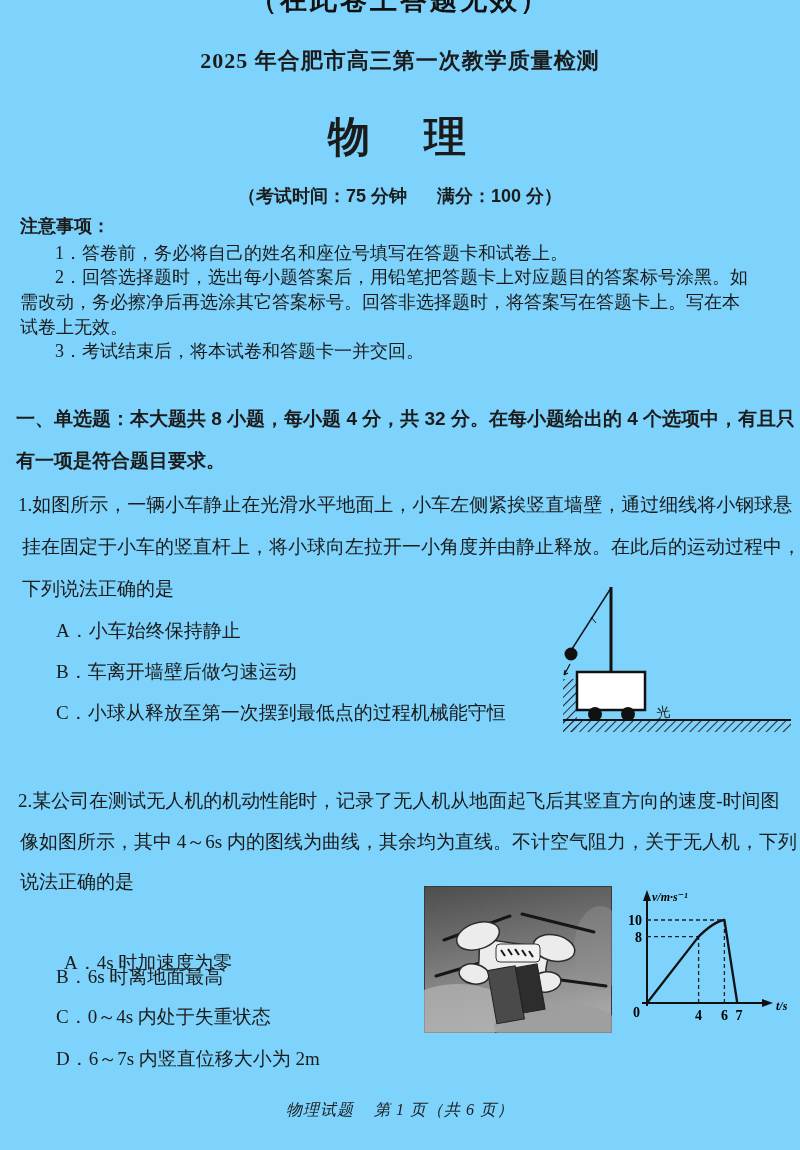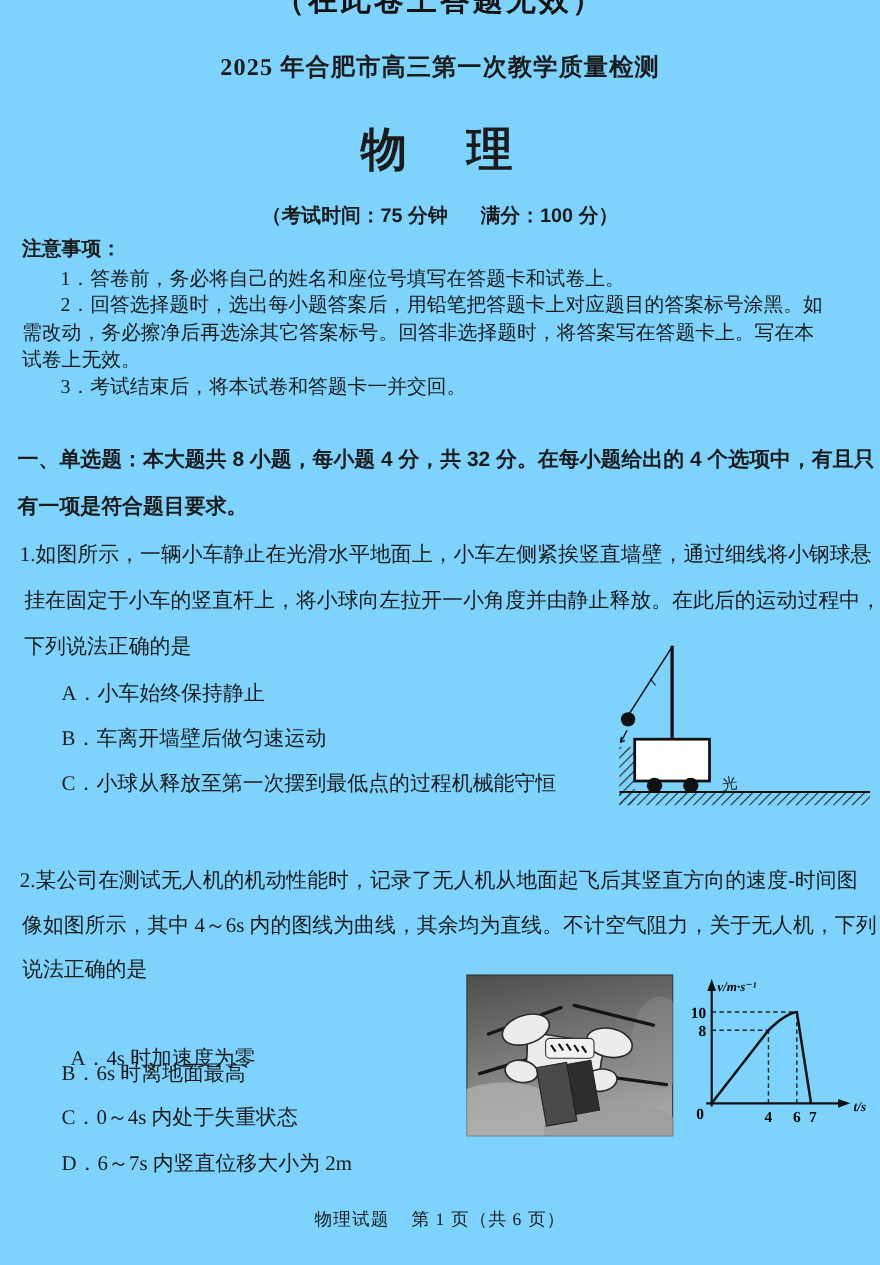--- a/index.html
+++ b/index.html
@@ -20,21 +20,21 @@
   }
   .hei{font-family:"Liberation Sans","DejaVu Sans",sans-serif;font-weight:bold;}
   .center{left:0;width:800px;text-align:center;}
   .top-notice{top:-16px;font-size:27px;letter-spacing:3px;color:#111;}
   .title{top:48px;font-size:22px;font-weight:bold;letter-spacing:1px;}
   .subject{top:112px;font-size:42px;font-weight:bold;letter-spacing:6px;}
   .examinfo{top:186px;font-size:18px;}
   .notes-head{left:20px;top:216px;font-size:18px;}
   .note{font-size:18px;}
   .sechead{font-size:19px;}
-  .footer{top:1100px;font-size:16px;letter-spacing:1px;}
+  .footer{top:1100px;font-size:16px;letter-spacing:1px;font-style:italic;}
   .fig{position:absolute;}
   svg text{font-family:"Liberation Serif","DejaVu Serif",serif;}
 </style>
 </head>
 <body>
 
 <div class="page">
 
   <div class="line hei center top-notice">（在此卷上答题无效）</div>
   <div class="line center title">2025 年合肥市高三第一次教学质量检测</div>

